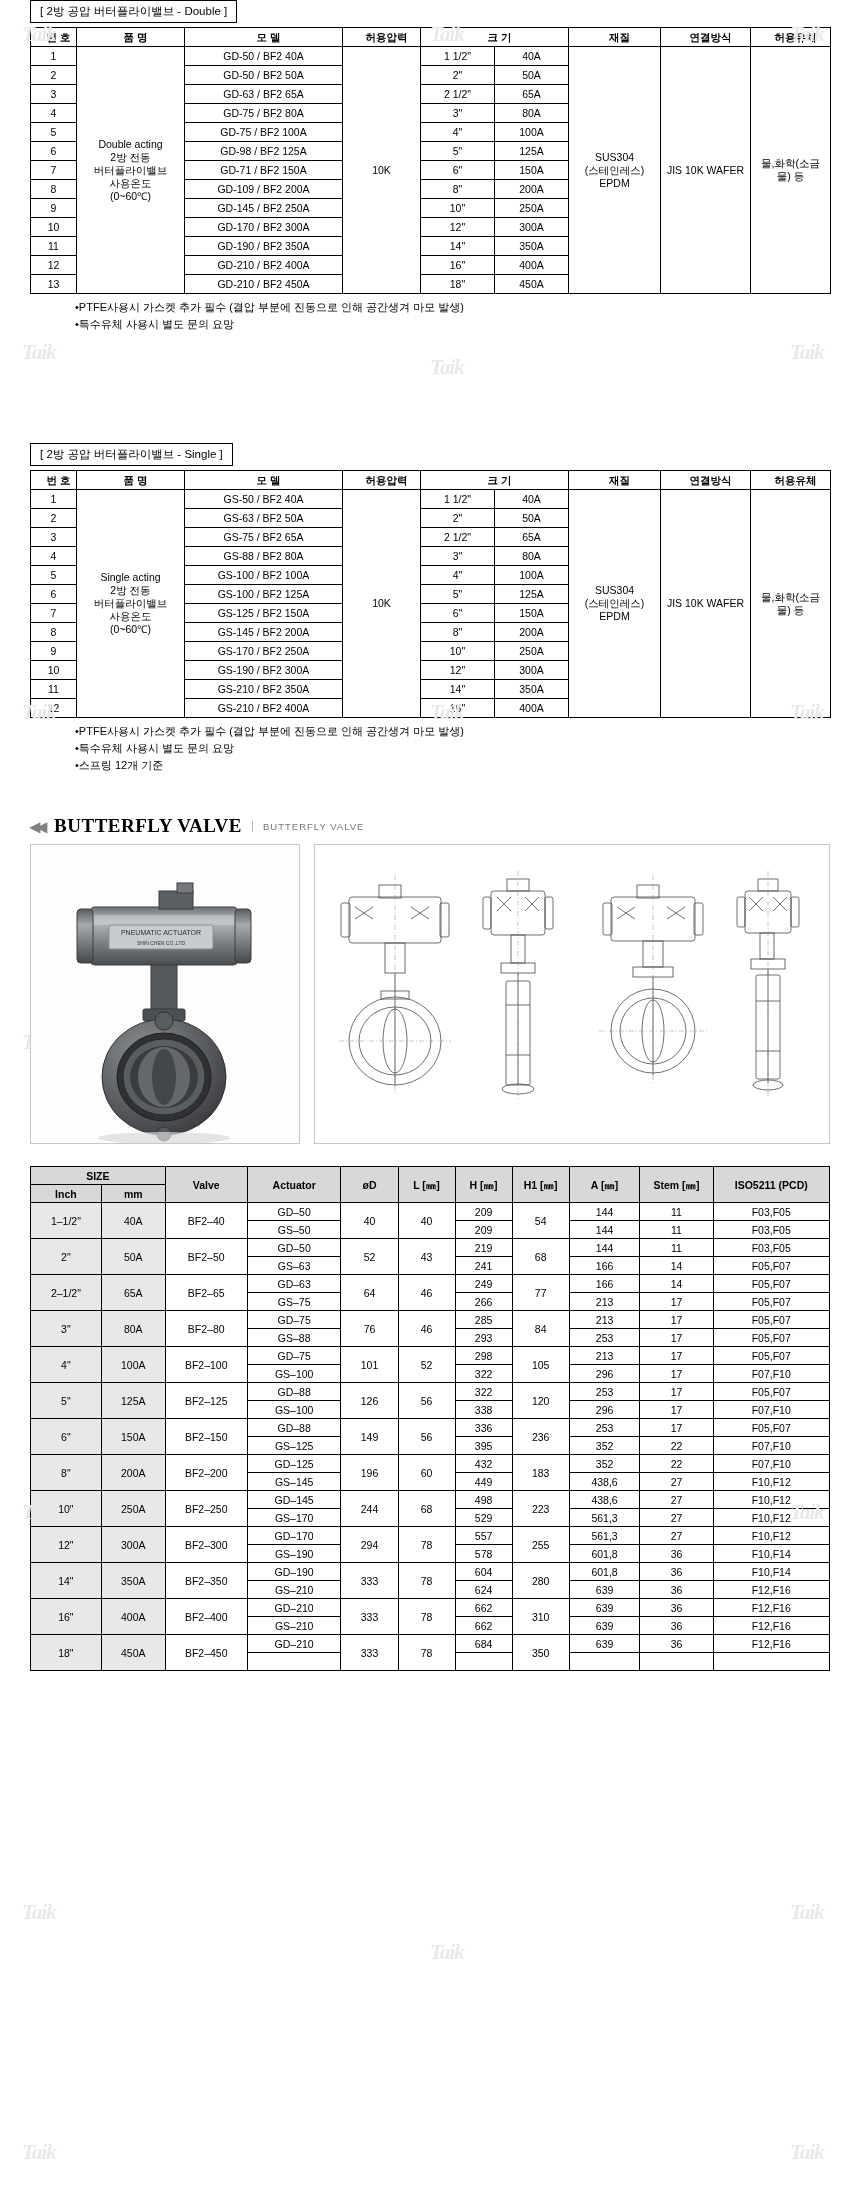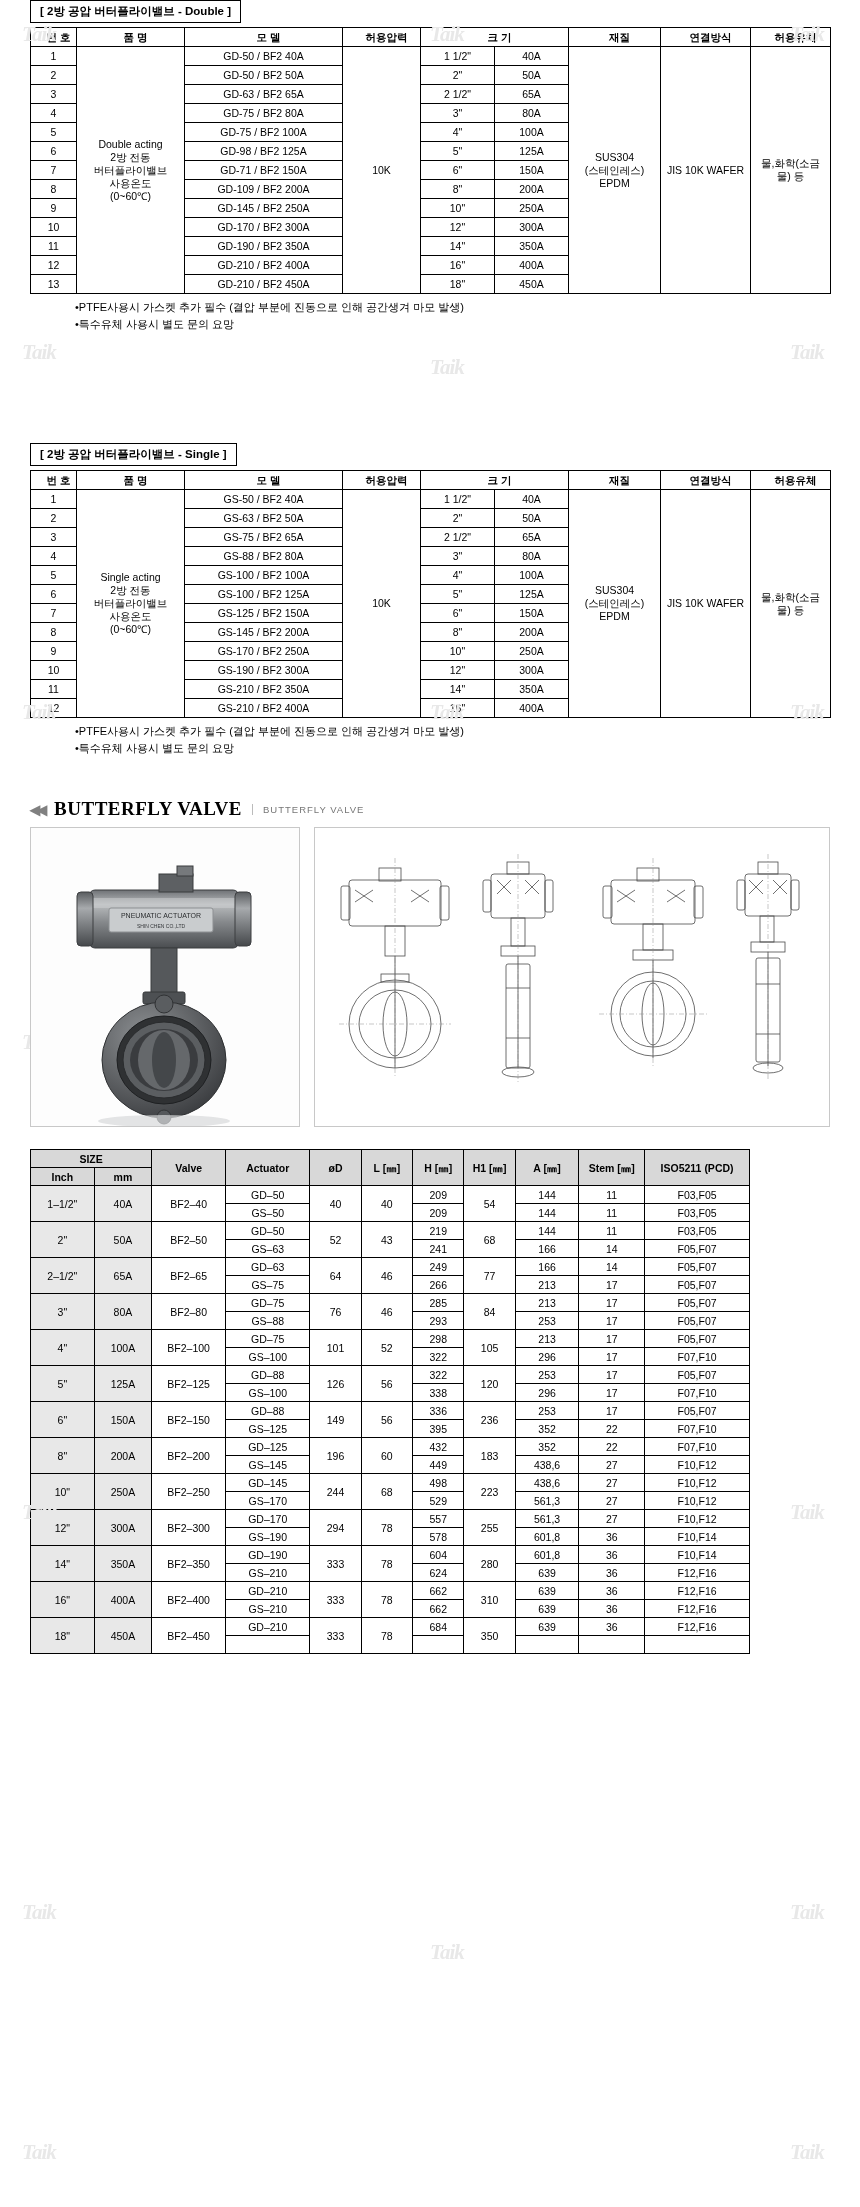--- a/index.html
+++ b/index.html
@@ -17,21 +17,21 @@
       font-size:21px;color:#e8e8e8;letter-spacing:-1px;user-select:none;pointer-events:none;}
 
   h1.title{text-align:center;font-size:17px;font-weight:bold;margin:0;padding:55px 0 16px 0;letter-spacing:0.5px;}
 
   .section{padding:0 30px;}
 
   .sec-head{
     display:inline-block;
     border:1px solid #000;
     font-size:11.5px;
-    font-weight:bold;
+    font-weight:normal;
     padding:3px 9px 3px 9px;
     margin-bottom:4px;
   }
 
   table.spec{
     border-collapse:collapse;
     width:800px;
     font-size:10.5px;
     table-layout:fixed;
   }
@@ -56,21 +56,21 @@
 
   .photo-row{display:flex;gap:14px;padding:0 30px;}
   .photo-box{border:1px solid #c8c8c8;background:#fff;box-sizing:border-box;}
   .photo-main{width:270px;height:300px;position:relative;overflow:hidden;}
   .photo-draw{width:516px;height:300px;position:relative;overflow:hidden;}
 
   
   .size-wrap{padding:22px 30px 0 30px;}
   table.size{
     border-collapse:collapse;
-    width:720px;
+    width:800px;
     font-size:10.5px;
     table-layout:fixed;
   }
   table.size th, table.size td{
     border:1px solid #000;
     text-align:center;
     vertical-align:middle;
     padding:0 2px;
     height:17px;
     line-height:14px;
@@ -352,20 +352,21 @@
             <td>12</td>
             <td>GS-210 / BF2 400A</td>
             <td>16"</td>
             <td>400A</td>
           </tr>
         </tbody>
     </table>
     <div class="notes">
       <div>•PTFE사용시 가스켓 추가 필수 (결압 부분에 진동으로 인해 공간생겨 마모 발생)</div>
       <div>•특수유체 사용시 별도 문의 요망</div>
+      <div>•스프링 12개 기준</div>
     </div>
   </div>
 
   <div class="bv-head">
     <span class="bv-chev">◂◂</span>
     <span class="bv-title">BUTTERFLY VALVE</span>
     <span class="bv-sub">BUTTERFLY VALVE</span>
   </div>
 
   <div class="photo-row">

